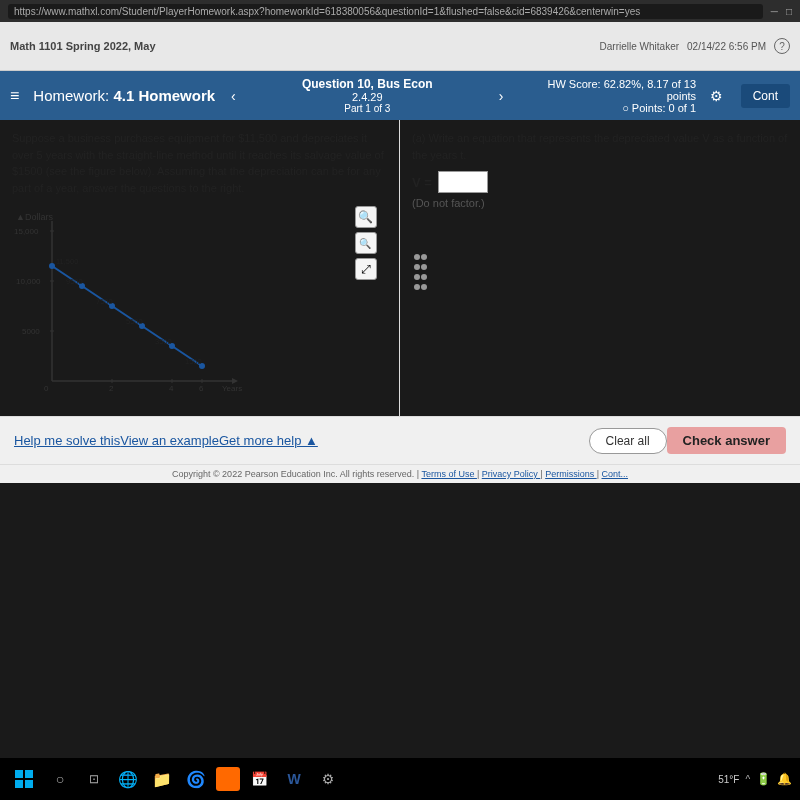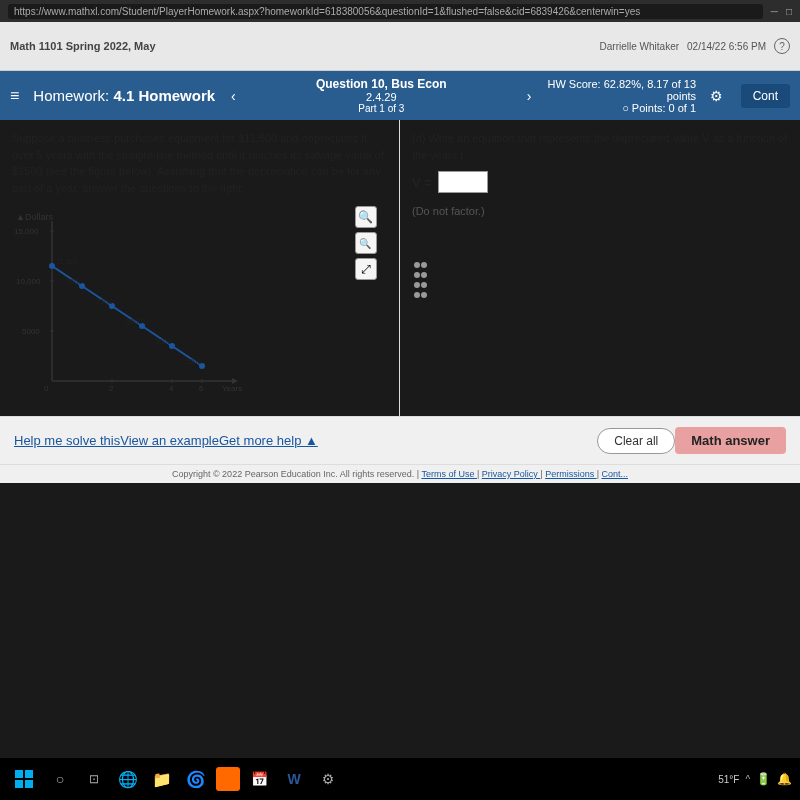--- a/index.html
+++ b/index.html
@@ -93,20 +93,21 @@
     .nav-arrow {
       color: white;
       font-size: 14px;
       cursor: pointer;
       padding: 2px 6px;
     }
     .hw-score {
       font-size: 11px;
       color: white;
       text-align: right;
+      margin-left: 28px;
     }
     .settings-icon {
       color: white;
       font-size: 14px;
       cursor: pointer;
       margin-left: 4px;
     }
     .save-btn {
       background: #1a4a7a;
       color: white;
@@ -192,21 +193,21 @@
     .input-box {
       border: 1px solid #999;
       width: 50px;
       height: 22px;
       font-size: 12px;
       padding: 2px 4px;
     }
     .do-not-factor {
       font-size: 11px;
       color: #555;
-      margin-top: 12px;
+      margin-top: 4px;
     }
 
     
     .footer-bar {
       background: #f0f0f0;
       border-top: 1px solid #ddd;
       padding: 10px 14px;
       display: flex;
       align-items: center;
       font-size: 13px;
@@ -420,21 +421,21 @@
     </div>
   </div>
 </div>
 
 <div class="footer-bar">
   <span class="footer-link">Help me solve this</span>
   <span class="footer-link">View an example</span>
   <span class="footer-link">Get more help ▲</span>
   <div class="footer-spacer"></div>
   <button class="clear-all-btn">Clear all</button>
-  <button class="check-answer-btn">Math answer</button>
+  <button class="check-answer-btn">Check answer</button>
 </div>
 
 <div class="copyright-bar">
   <span>Copyright © 2022 Pearson Education Inc. All rights reserved. |</span>
   <span class="copyright-link"> Terms of Use </span>|
   <span class="copyright-link"> Privacy Policy </span>|
   <span class="copyright-link"> Permissions </span>|
   <span class="copyright-link"> Cont...</span>
 </div>
 

